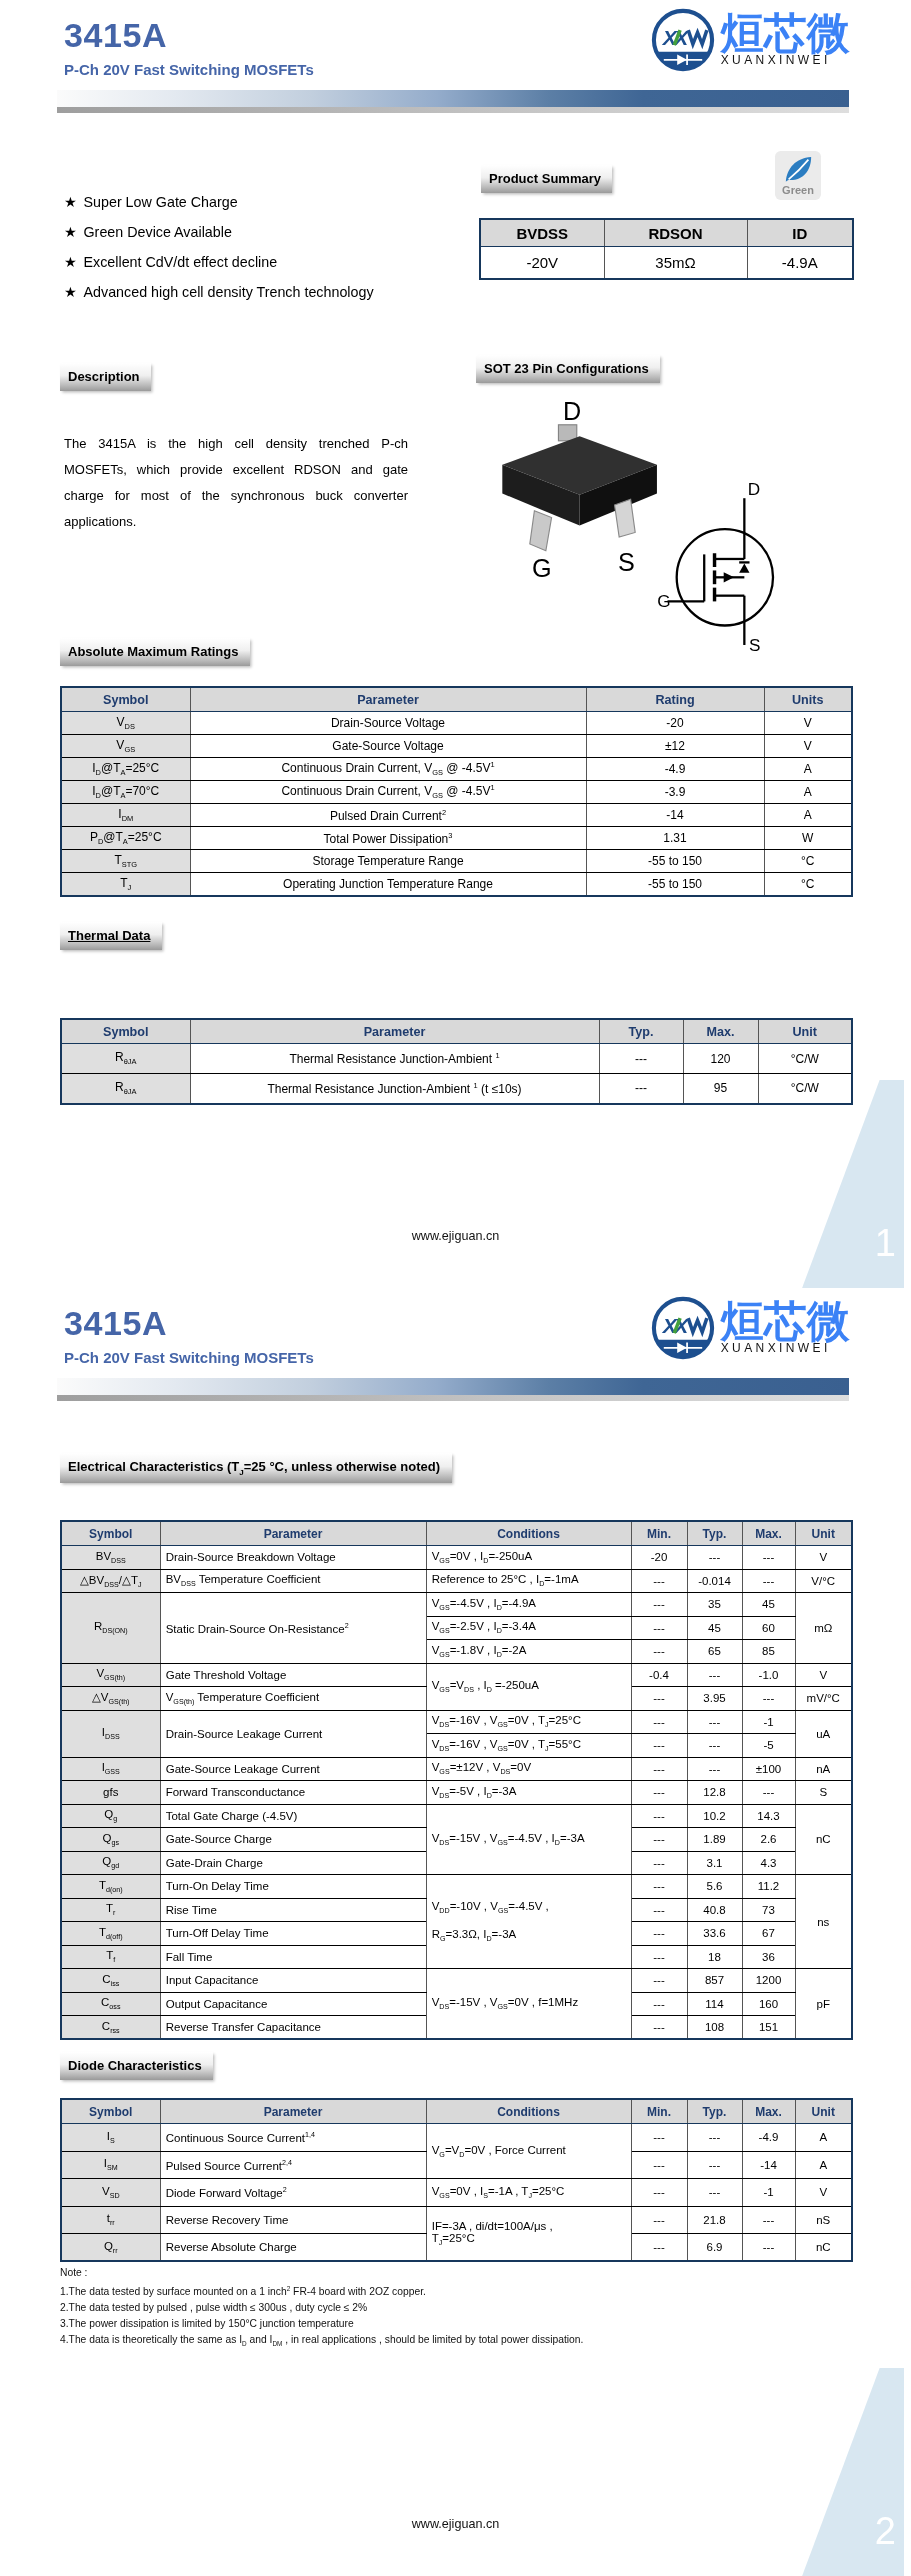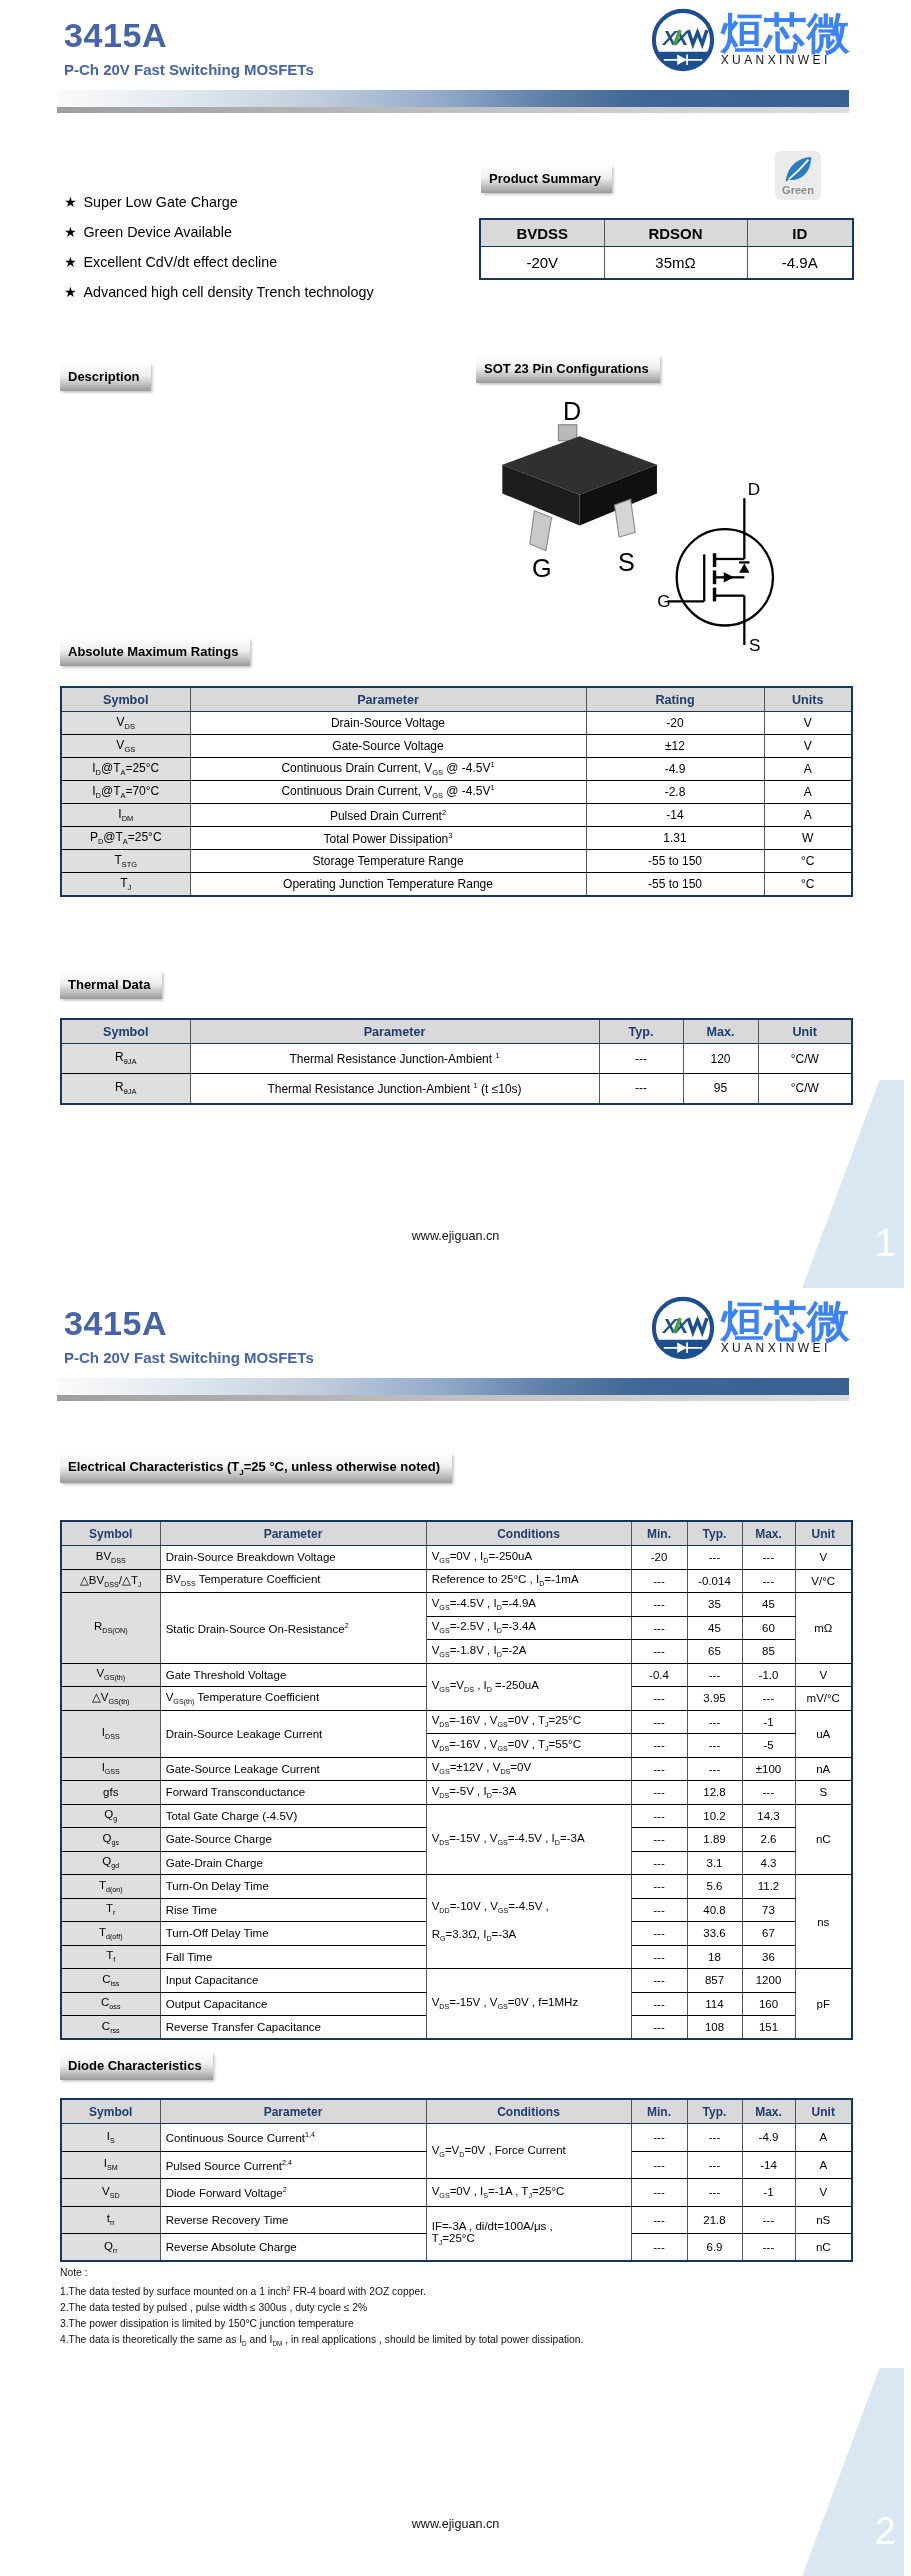--- a/index.html
+++ b/index.html
@@ -151,20 +151,21 @@
         <tr>
           <td class="n">-20V</td>
           <td class="n">35mΩ</td>
           <td class="n">-4.9A</td>
         </tr>
       </tbody>
     </table>
 
   <div class="section-label" style="left:60px; top:363px;">Description</div>
   <div class="desc-text">
+    <p>The 3415A is the high cell density trenched P-ch MOSFETs, which provide excellent RDSON and gate charge for most of the synchronous buck converter applications.</p>
   </div>
 
   <div class="section-label" style="left:476px; top:355px;">SOT 23 Pin Configurations</div>
 
   <div class="pkg-svg">
     <svg width="195" height="189" viewBox="0 0 340 330">
       <text class="pin-label" x="136" y="44">D</text>
       <rect x="128" y="52" width="32" height="28" fill="#b9b9b9" stroke="#848484" stroke-width="2"></rect>
       <polygon points="30,122 165,72 300,122 165,174" fill="#303030"></polygon>
       <polygon points="30,122 165,174 165,228 30,172" fill="#1d1d1d"></polygon>
@@ -229,21 +230,21 @@
         </tr>
         <tr>
           <td class="sym">I<sub>D</sub>@T<sub>A</sub>=25°C</td>
           <td>Continuous Drain Current, V<sub>GS</sub> @ -4.5V<sup>1</sup></td>
           <td>-4.9</td>
           <td>A</td>
         </tr>
         <tr>
           <td class="sym">I<sub>D</sub>@T<sub>A</sub>=70°C</td>
           <td>Continuous Drain Current, V<sub>GS</sub> @ -4.5V<sup>1</sup></td>
-          <td>-2.8</td>
+          <td>-3.9</td>
           <td>A</td>
         </tr>
         <tr>
           <td class="sym">I<sub>DM</sub></td>
           <td>Pulsed Drain Current<sup>2</sup></td>
           <td>-14</td>
           <td>A</td>
         </tr>
         <tr>
           <td class="sym">P<sub>D</sub>@T<sub>A</sub>=25°C</td>
@@ -259,21 +260,21 @@
         </tr>
         <tr>
           <td class="sym">T<sub>J</sub></td>
           <td>Operating Junction Temperature Range</td>
           <td>-55 to 150</td>
           <td>°C</td>
         </tr>
       </tbody>
     </table>
 
-  <div class="section-label" style="left:60px; top:971px;">Thermal Data</div>
+  <div class="section-label" style="left:60px; top:922px;text-decoration:underline;">Thermal Data</div>
   <table class="spec thermal-table">
     <colgroup>
         <col style="width:129px">
         <col style="width:409px">
         <col style="width:84px">
         <col style="width:75px">
         <col style="width:94px">
       </colgroup>
   <thead>
         <tr>

